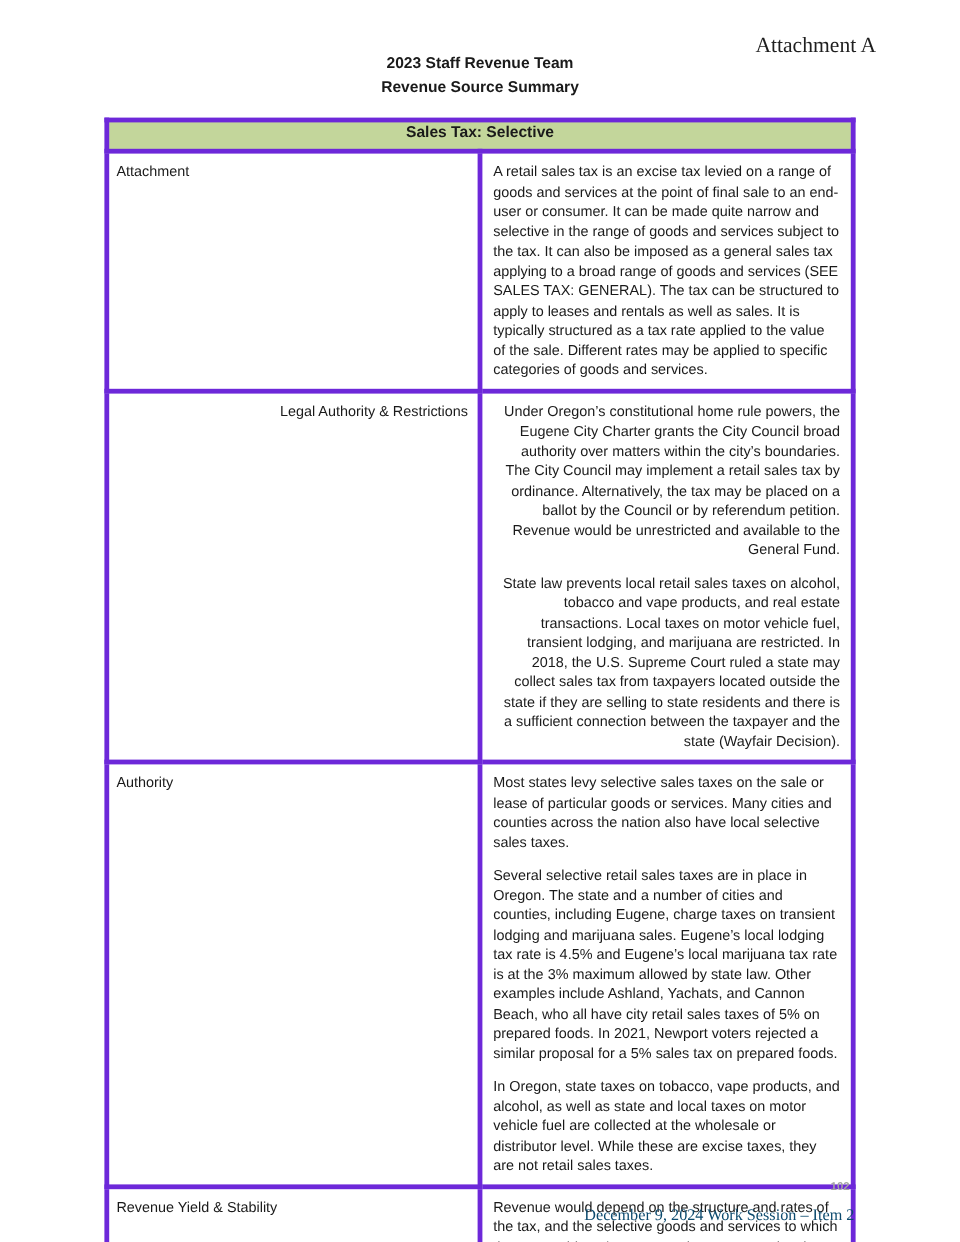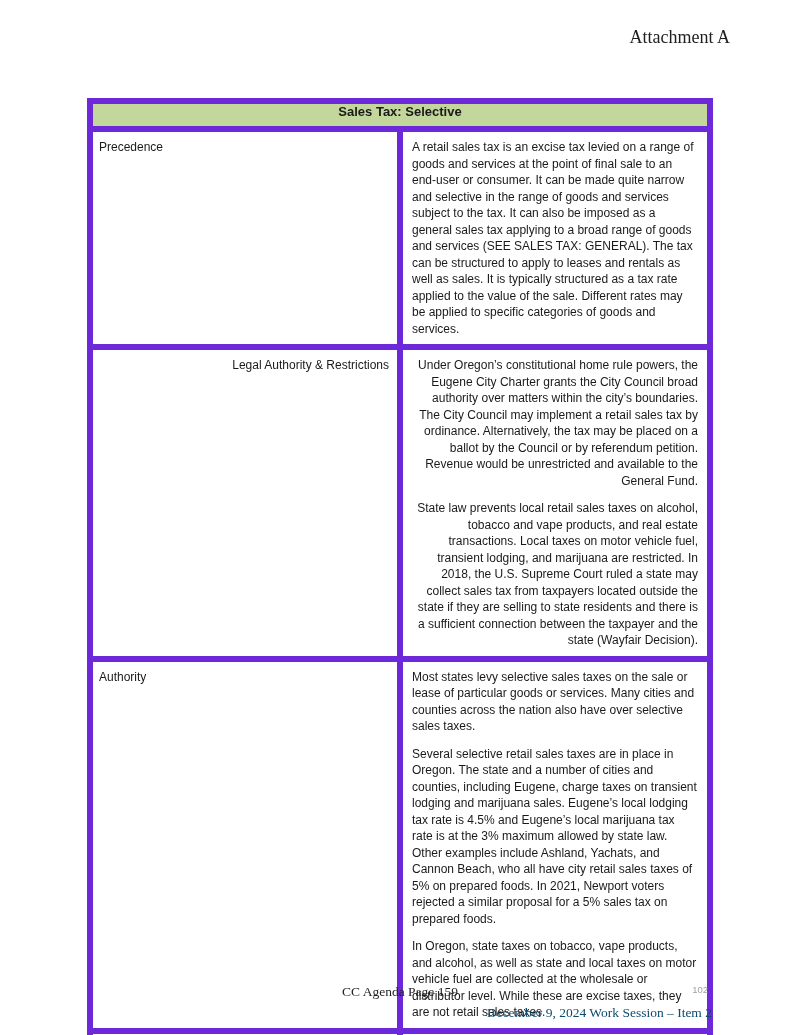--- a/index.html
+++ b/index.html
@@ -21,21 +21,21 @@
     text-align:center;
     font-weight:bold;font-size:13px;line-height:20px;
   }
   table.summary{
     position:absolute;left:87px;top:98px;
     width:626px;
     border-collapse:collapse;
     table-layout:fixed;
   }
   table.summary th, table.summary td{
-    border:6px solid #6d28d9;
+    border:4px solid #6d28d9;
     vertical-align:top;
   }
   th.table-header{
     height:22px;
     background:#c3d69b;
     font-size:13px;font-weight:bold;
     text-align:center;vertical-align:middle;
     border-bottom-width:2px;
     padding:0;
   }
@@ -55,75 +55,78 @@
   tbody tr:nth-child(3) td{height:277px;}
   tbody tr:nth-child(4) td{height:179px;}
   .footer-page-label{
     position:absolute;top:984px;left:0;right:0;
     text-align:center;
     font-family:"Liberation Serif",serif;
     font-size:13.5px;color:#1f1f1f;
   }
   .footer-page-number{
     position:absolute;top:984px;right:92px;
-    font-size:9.5px;color:#a3a3a3;
+    font-size:9.5px;color:#a3a3a3;font-weight:bold;
   }
   .footer-session-label{
     position:absolute;top:1005px;right:88px;
     font-family:"Liberation Serif",serif;
     font-size:13.5px;
   }
 </style>
 </head>
 <body>
 
 <div class="page">
 
   <div class="attachment">Attachment A</div>
 
+  <div class="doc-title">
+    <div>2023 Staff Revenue Team</div>
+    <div>Revenue Source Summary</div>
+  </div>
 
   <table class="summary">
     <thead>
       <tr>
         <th class="table-header" colspan="2" style="background: rgb(195, 214, 155);">Sales Tax: Selective</th>
       </tr>
     </thead>
     <tbody id="table-body">
     <tr>
-      <td class="label-cell">Precedence</td>
+      <td class="label-cell">Attachment</td>
       <td class="content-cell">
             <p>A retail sales tax is an excise tax levied on a range of goods and services at the point of final sale to an end-user or consumer. It can be made quite narrow and selective in the range of goods and services subject to the tax. It can also be imposed as a general sales tax applying to a broad range of goods and services (SEE SALES TAX: GENERAL). The tax can be structured to apply to leases and rentals as well as sales. It is typically structured as a tax rate applied to the value of the sale. Different rates may be applied to specific categories of goods and services.</p>
           </td>
     </tr>
 
     <tr>
       <td class="label-cell">Legal Authority &amp; Restrictions</td>
       <td class="content-cell">
             <p>Under Oregon’s constitutional home rule powers, the Eugene City Charter grants the City Council broad authority over matters within the city’s boundaries. The City Council may implement a retail sales tax by ordinance. Alternatively, the tax may be placed on a ballot by the Council or by referendum petition. Revenue would be unrestricted and available to the General Fund.</p>
             <p>State law prevents local retail sales taxes on alcohol, tobacco and vape products, and real estate transactions. Local taxes on motor vehicle fuel, transient lodging, and marijuana are restricted. In 2018, the U.S. Supreme Court ruled a state may collect sales tax from taxpayers located outside the state if they are selling to state residents and there is a sufficient connection between the taxpayer and the state (Wayfair Decision).</p>
           </td>
     </tr>
 
     <tr>
       <td class="label-cell">Authority</td>
       <td class="content-cell">
-            <p>Most states levy selective sales taxes on the sale or lease of particular goods or services. Many cities and counties across the nation also have over selective sales taxes.</p>
+            <p>Most states levy selective sales taxes on the sale or lease of particular goods or services. Many cities and counties across the nation also have local selective sales taxes.</p>
             <p>Several selective retail sales taxes are in place in Oregon. The state and a number of cities and counties, including Eugene, charge taxes on transient lodging and marijuana sales. Eugene’s local lodging tax rate is 4.5% and Eugene’s local marijuana tax rate is at the 3% maximum allowed by state law. Other examples include Ashland, Yachats, and Cannon Beach, who all have city retail sales taxes of 5% on prepared foods. In 2021, Newport voters rejected a similar proposal for a 5% sales tax on prepared foods.</p>
             <p>In Oregon, state taxes on tobacco, vape products, and alcohol, as well as state and local taxes on motor vehicle fuel are collected at the wholesale or distributor level. While these are excise taxes, they are not retail sales taxes.</p>
           </td>
     </tr>
 
     <tr>
       <td class="label-cell">Revenue Yield &amp; Stability</td>
       <td class="content-cell">
             <p>Revenue would depend on the structure and rates of the tax, and the selective goods and services to which the tax would apply. As examples, Eugene’s local lodging tax generated $4.1 million in FY22, and Eugene’s local marijuana tax generated $1.7 million in FY22.</p>
           </td>
     </tr>
   </tbody>
   </table>
 
-  <div class="footer-page-label">CC Agenda Page 159</div>
 
   <div class="footer-page-number" style="color: rgb(163, 163, 163);">102</div>
 
   <div class="footer-session-label" style="color: #0c4a6e;">December 9, 2024 Work Session – Item 2</div>
 
 </div>
 
 </body></html>

